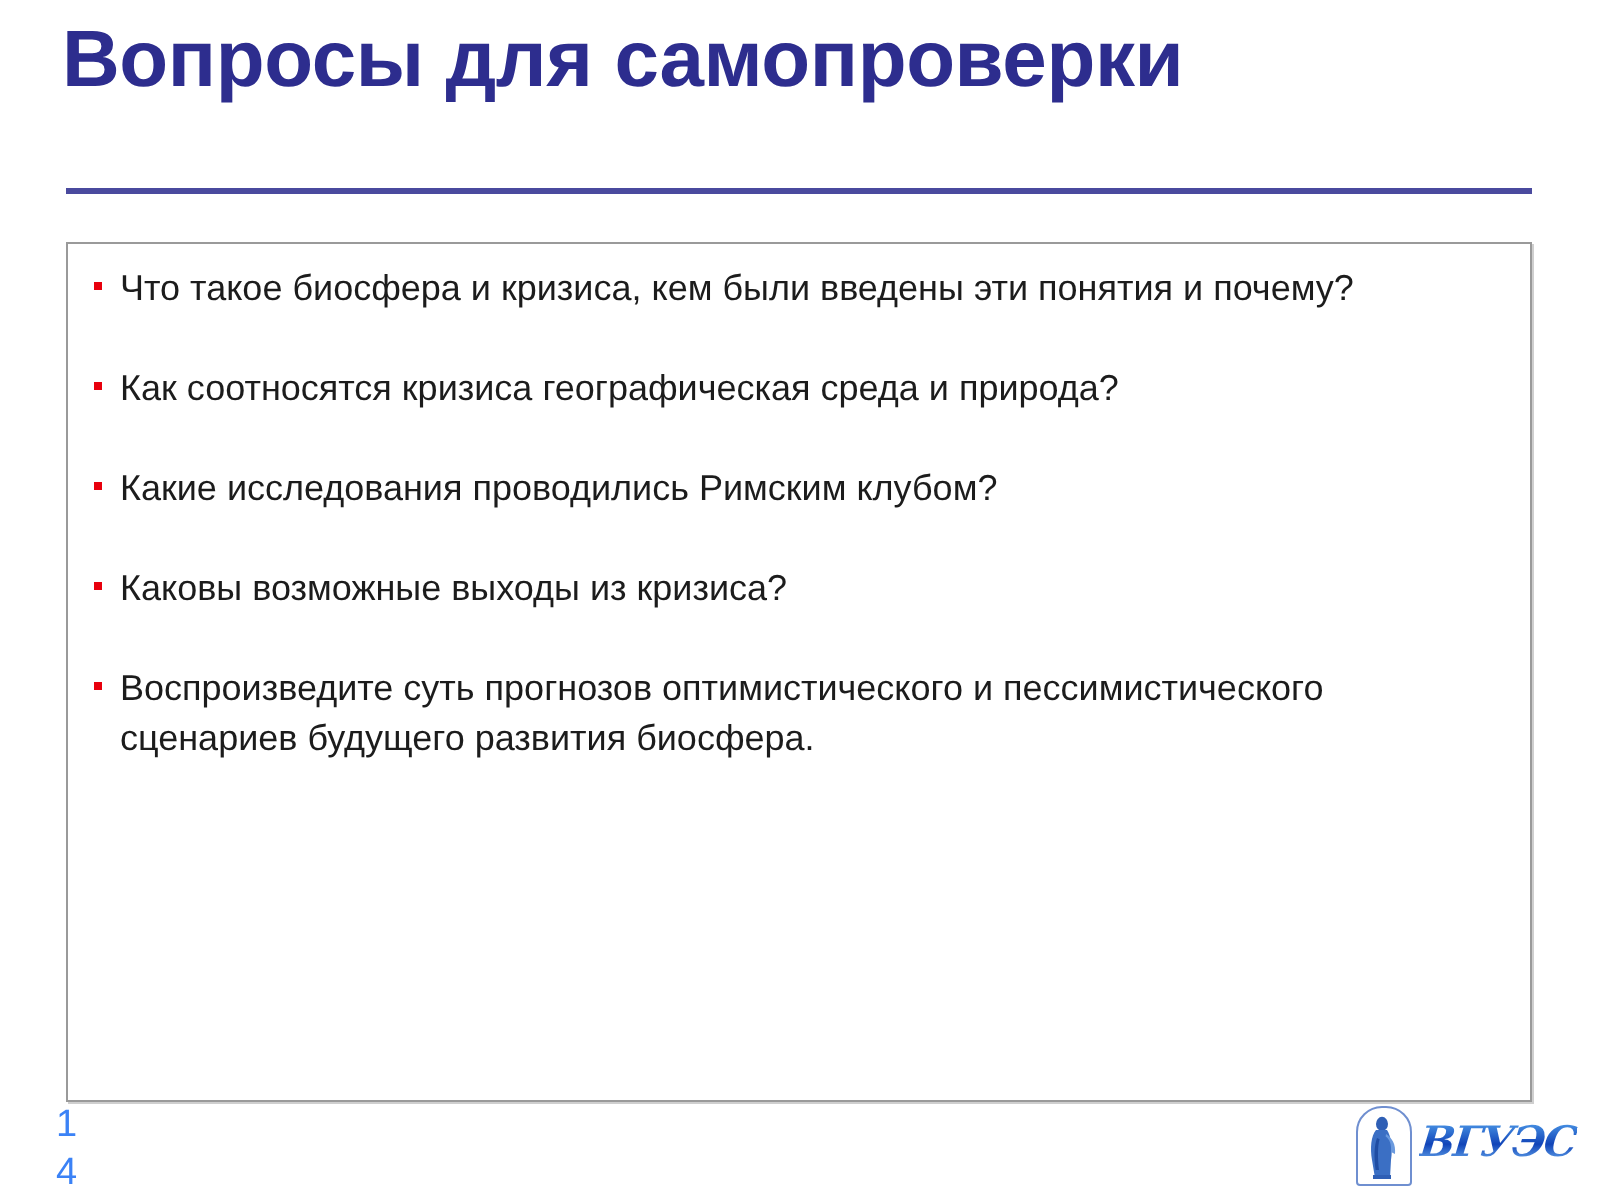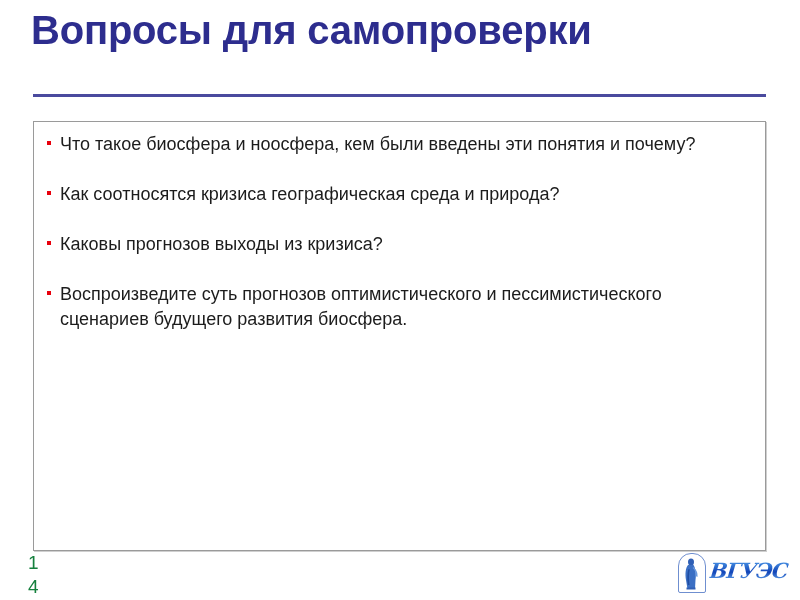--- a/index.html
+++ b/index.html
@@ -94,21 +94,21 @@
   }
 
   
   .page-number {
     position: absolute;
     left: 28px;
     top: 551px;
     width: 14px;
     font-size: 19px;
     line-height: 24px;
-    color: #15803d;
+    color: #3b82f6;
     word-break: break-all;
   }
 
   
   .logo {
     position: absolute;
     left: 678px;
     top: 552px;
     width: 96px;
     height: 40px;
@@ -154,32 +154,36 @@
 
   <div class="slide-title">Вопросы для самопроверки</div>
 
   <div class="title-rule"></div>
 
   <div class="content-box">
     <div class="bullet-list">
 
       <div class="bullet-item">
         <span class="bullet-marker"></span>
-        <span class="bullet-text">Что такое биосфера и ноосфера, кем были введены эти понятия и почему?</span>
+        <span class="bullet-text">Что такое биосфера и кризиса, кем были введены эти понятия и почему?</span>
       </div>
 
       <div class="bullet-item">
         <span class="bullet-marker"></span>
         <span class="bullet-text">Как соотносятся кризиса географическая среда и природа?</span>
       </div>
 
-
-      <div class="bullet-item">
-        <span class="bullet-marker"></span>
-        <span class="bullet-text">Каковы прогнозов выходы из кризиса?</span>
+      <div class="bullet-item">
+        <span class="bullet-marker"></span>
+        <span class="bullet-text">Какие исследования проводились Римским клубом?</span>
+      </div>
+
+      <div class="bullet-item">
+        <span class="bullet-marker"></span>
+        <span class="bullet-text">Каковы возможные выходы из кризиса?</span>
       </div>
 
       <div class="bullet-item">
         <span class="bullet-marker"></span>
         <span class="bullet-text">Воспроизведите суть прогнозов оптимистического и пессимистического сценариев будущего развития биосфера.</span>
       </div>
 
     </div>
   </div>
 

